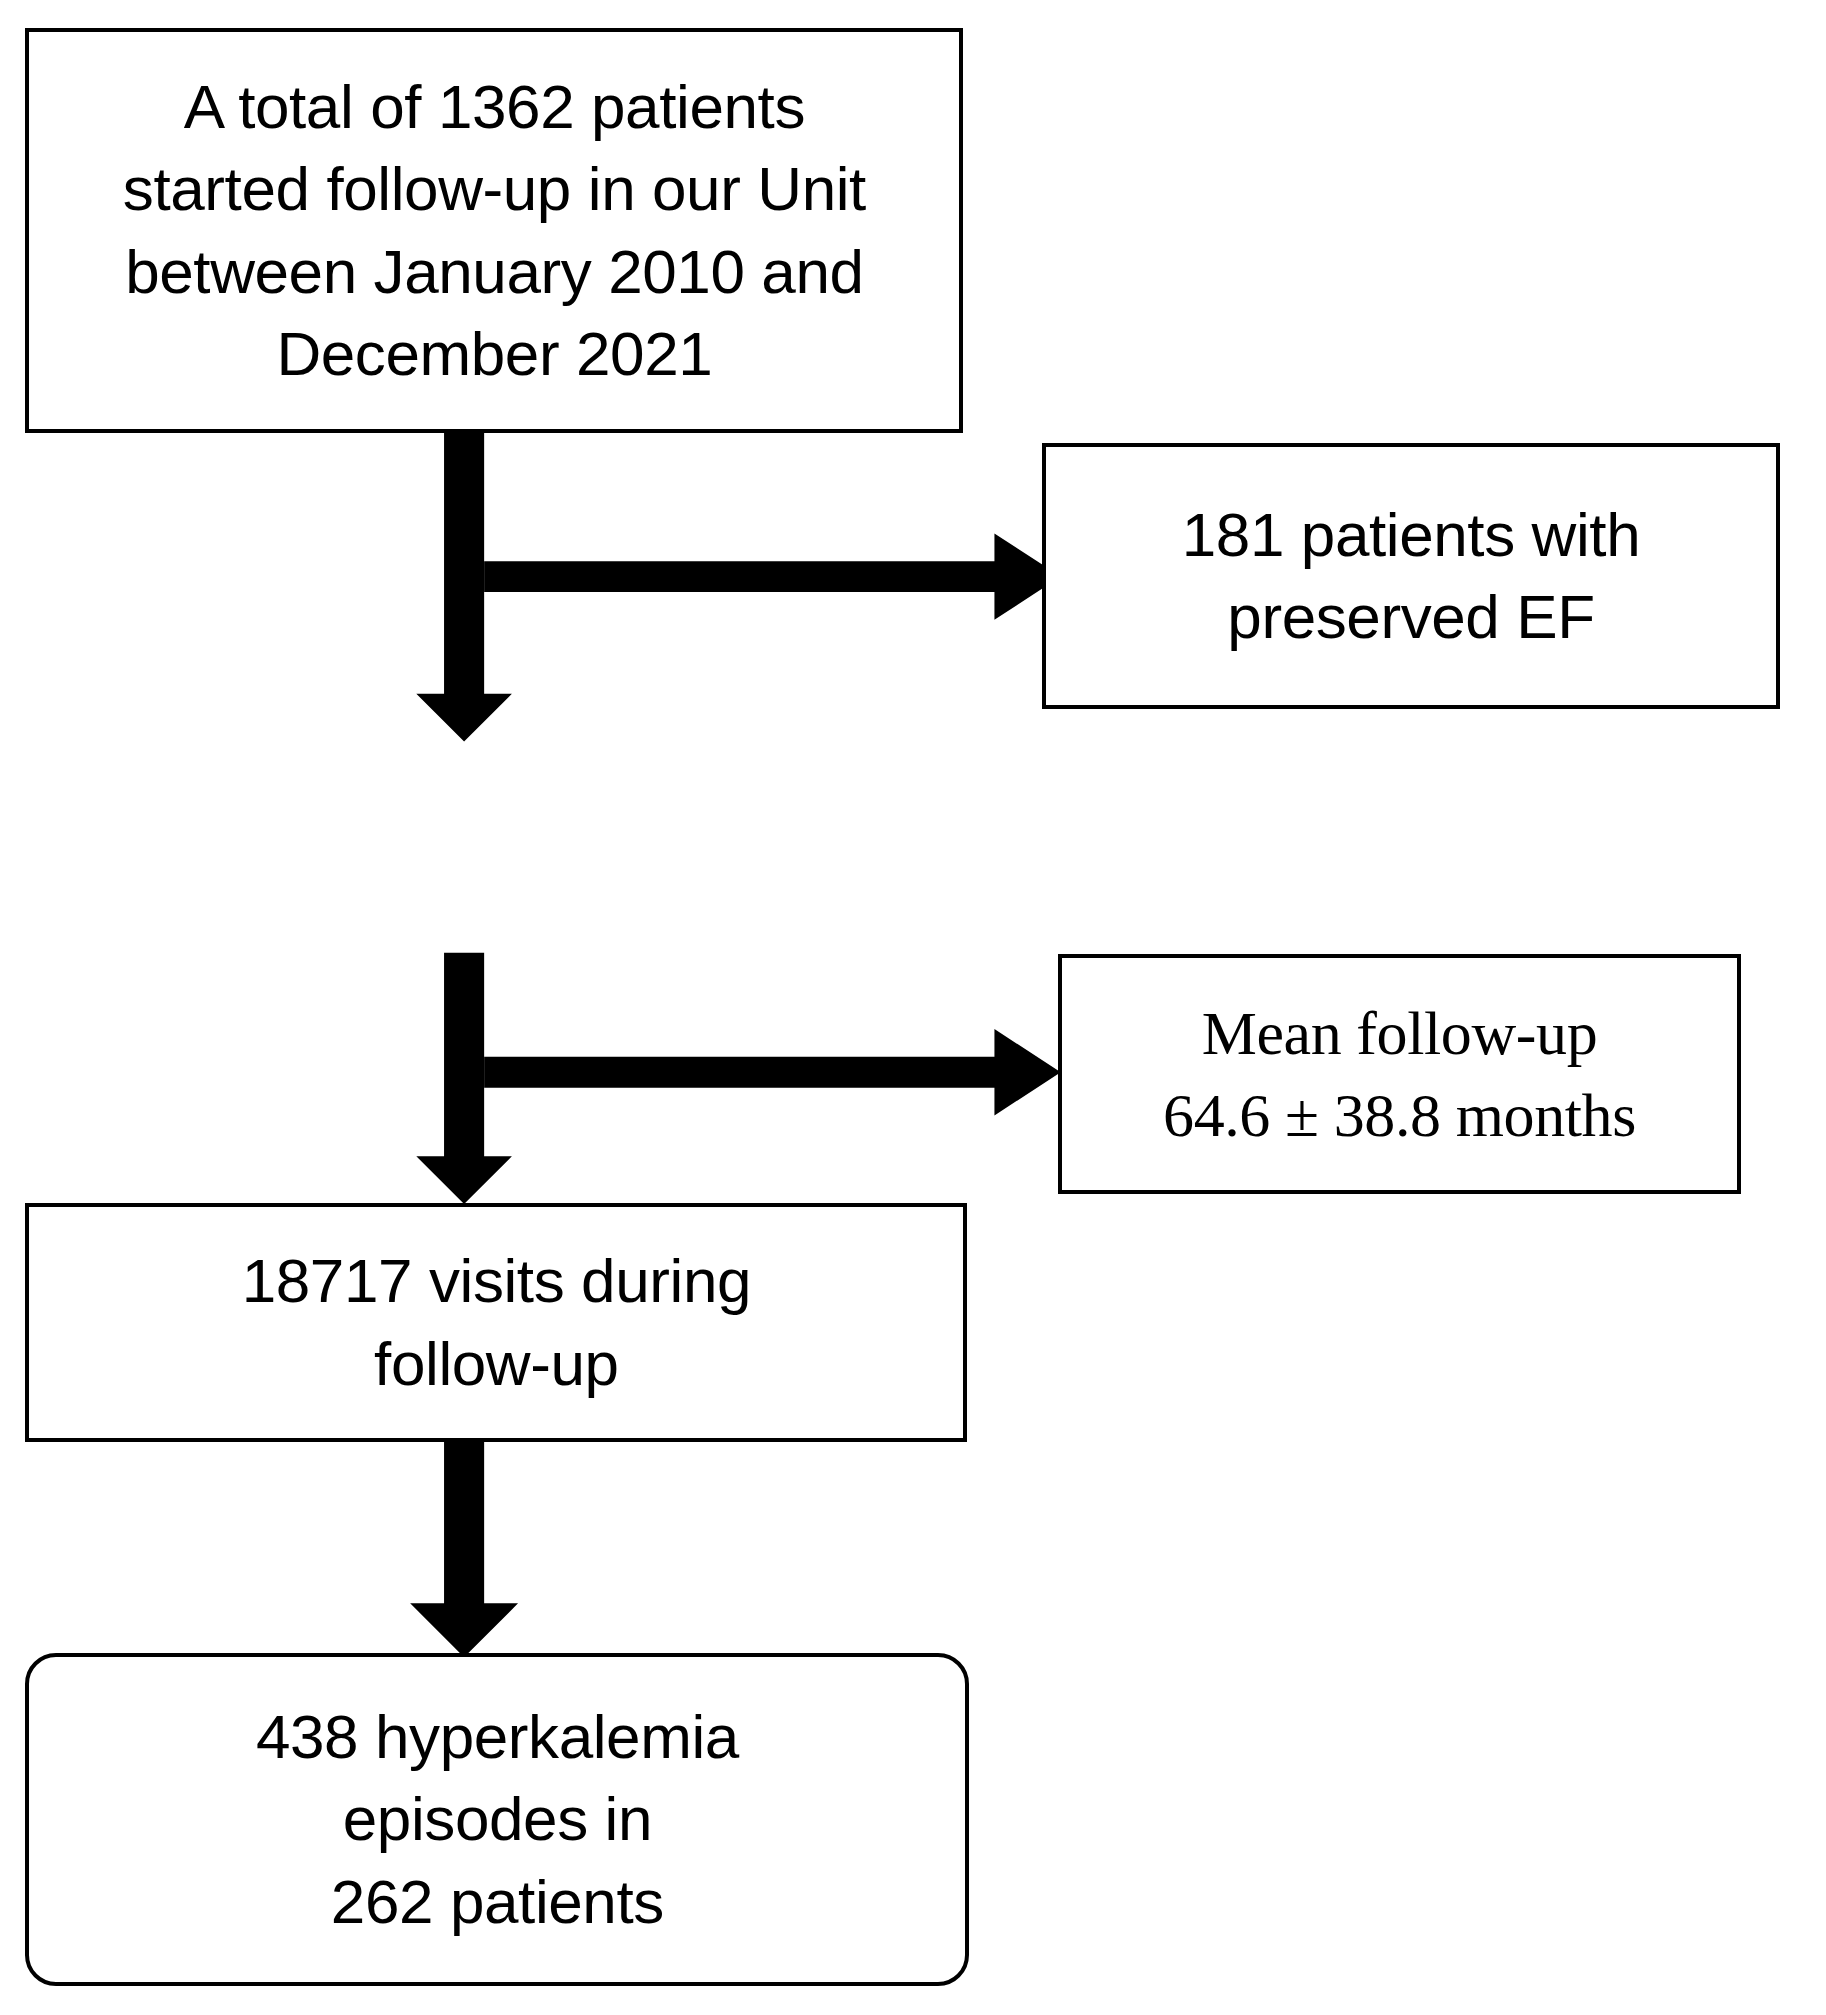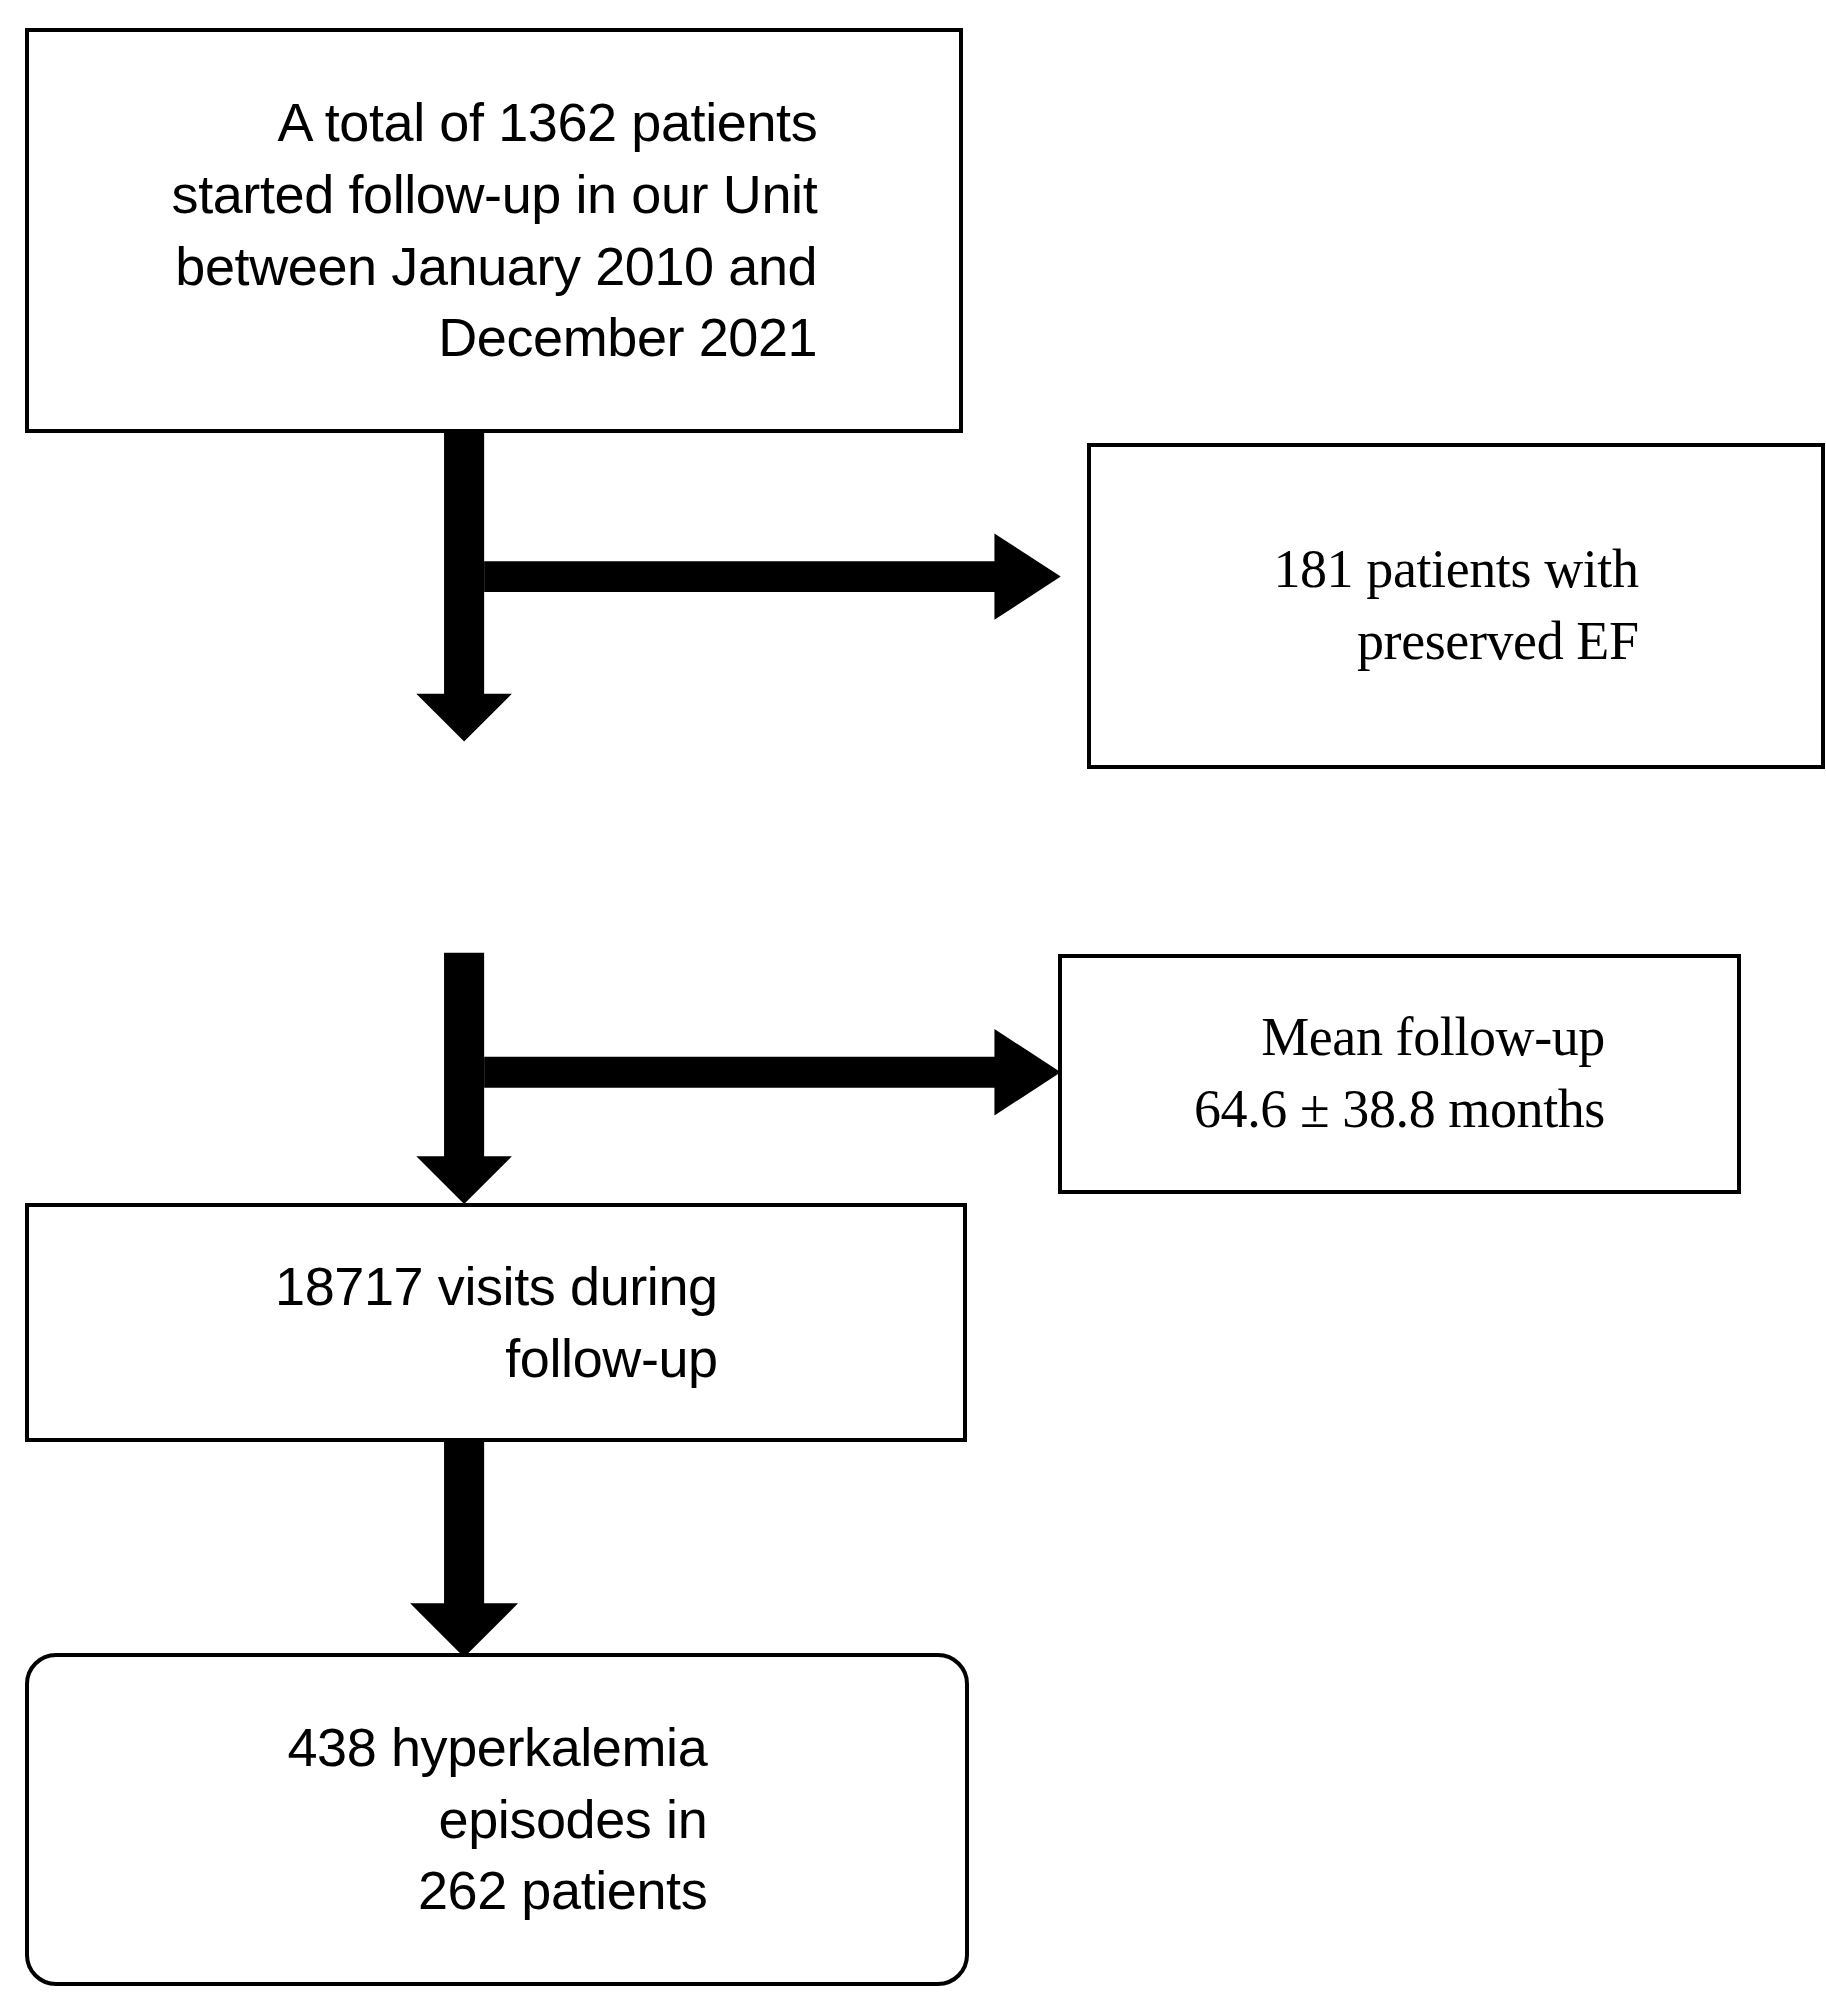--- a/index.html
+++ b/index.html
@@ -22,34 +22,33 @@
     border: 4.6px solid #000000;
     background: #ffffff;
     display: flex;
     align-items: center;
     justify-content: center;
     text-align: center;
     color: #000000;
     z-index: 3;
   }
   .node .txt {
-    font-size: 54px;
+    font-size: 62px;
     line-height: 1.33;
     font-weight: 400;
     letter-spacing: -0.4px;
     padding: 0 10.8px;
     white-space: pre-line;
-    text-align: right;
   }
   
   #box-total      { left: 25.4px;   top: 28px;   width: 938px; height: 405px; }
   #box-reduced    { left: 25.4px;   top: 738px;  width: 938px; height: 217px; }
   #box-visits     { left: 25.4px;   top: 1203px; width: 942px; height: 239px; }
   #box-episodes   { left: 25.4px;   top: 1653px; width: 944px; height: 333px; border-radius: 31px; }
-  #box-preserved  { left: 1087px; top: 443px;  width: 738px;  height: 326px; font-family: Liberation Serif, serif; }
+  #box-preserved  { left: 1042px; top: 443px;  width: 738px;  height: 266px; }
   #box-meanfu     { left: 1058px; top: 954px; width: 683px;  height: 240px; font-family: Liberation Serif, serif; }
 
   
   #arrows {
     position: absolute;
     left: 0; top: 0;
     width: 1827px;
     height: 2015px;
     z-index: 1;
   }

